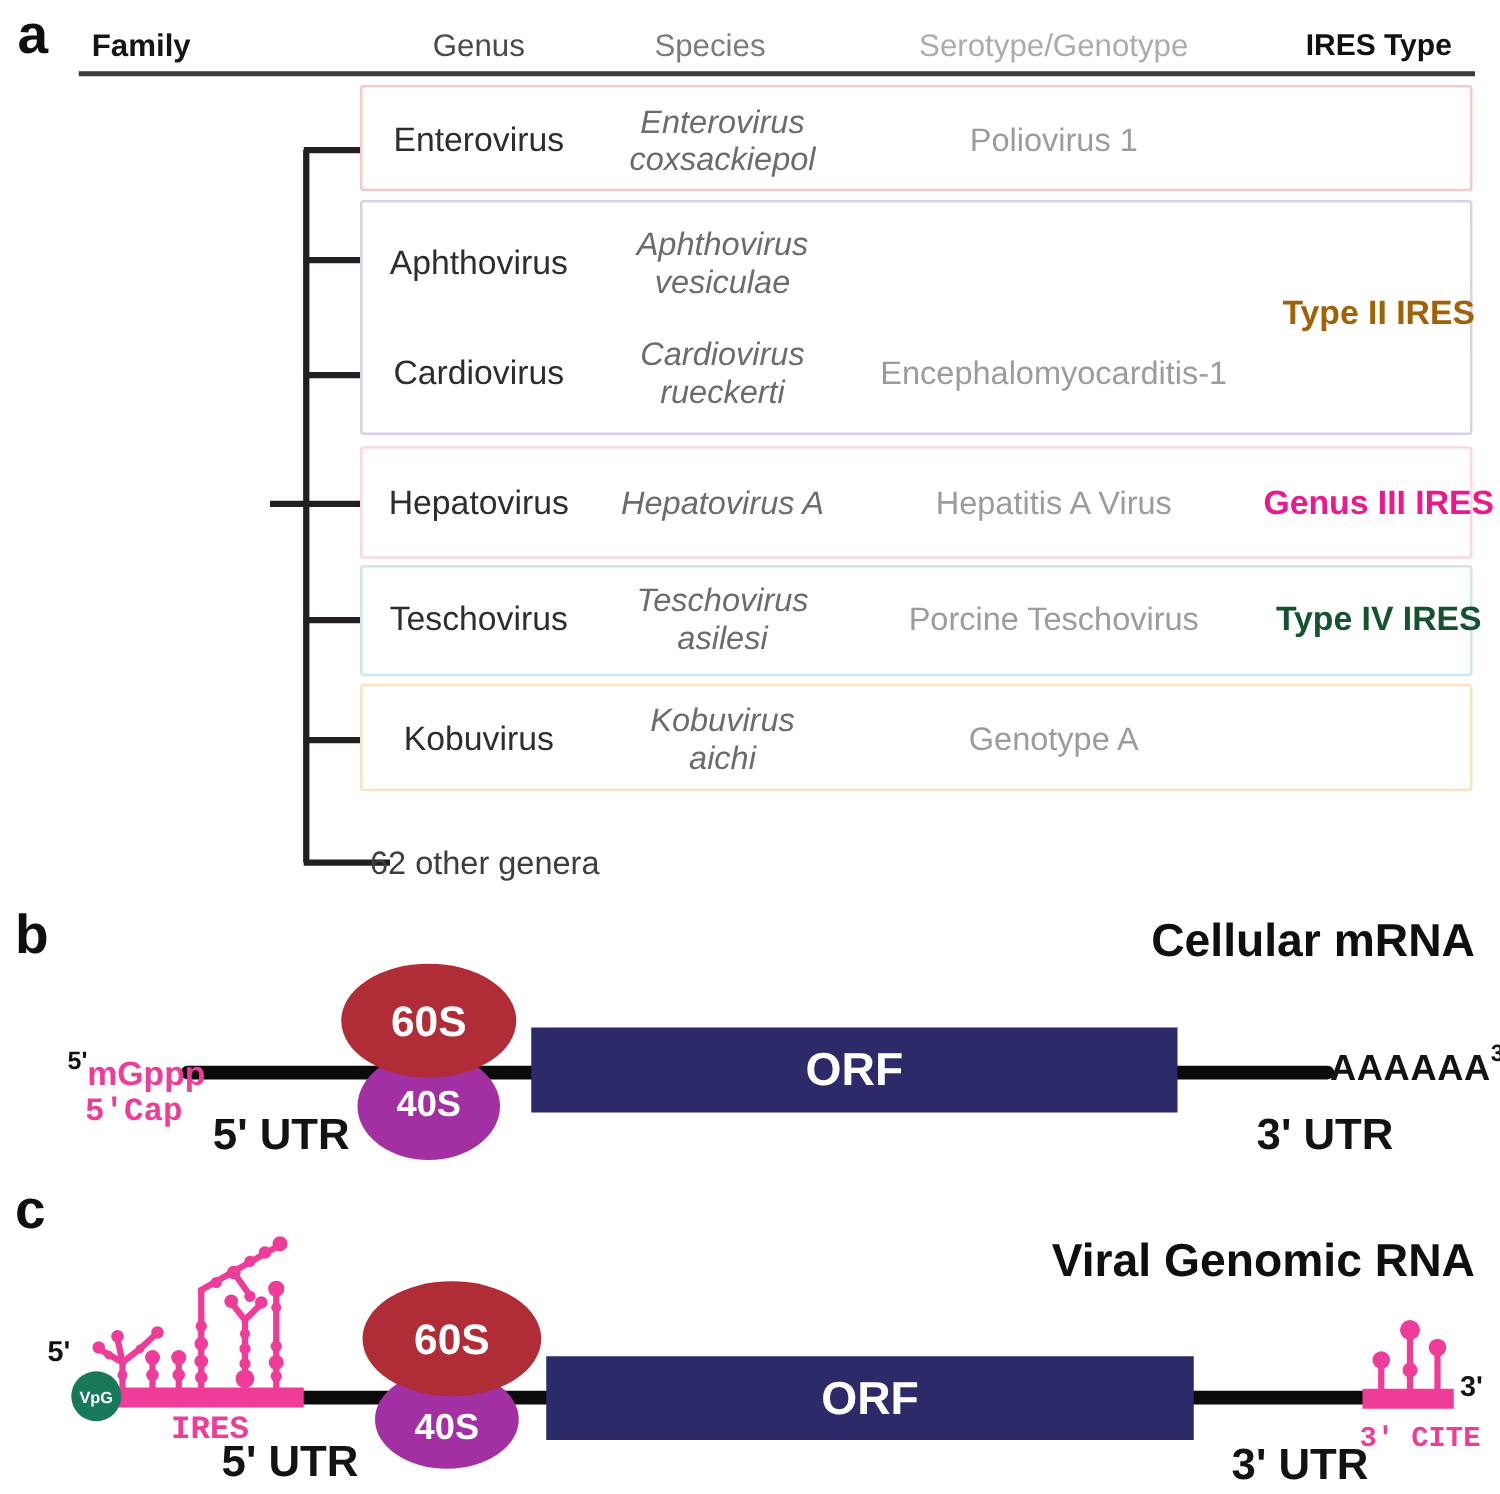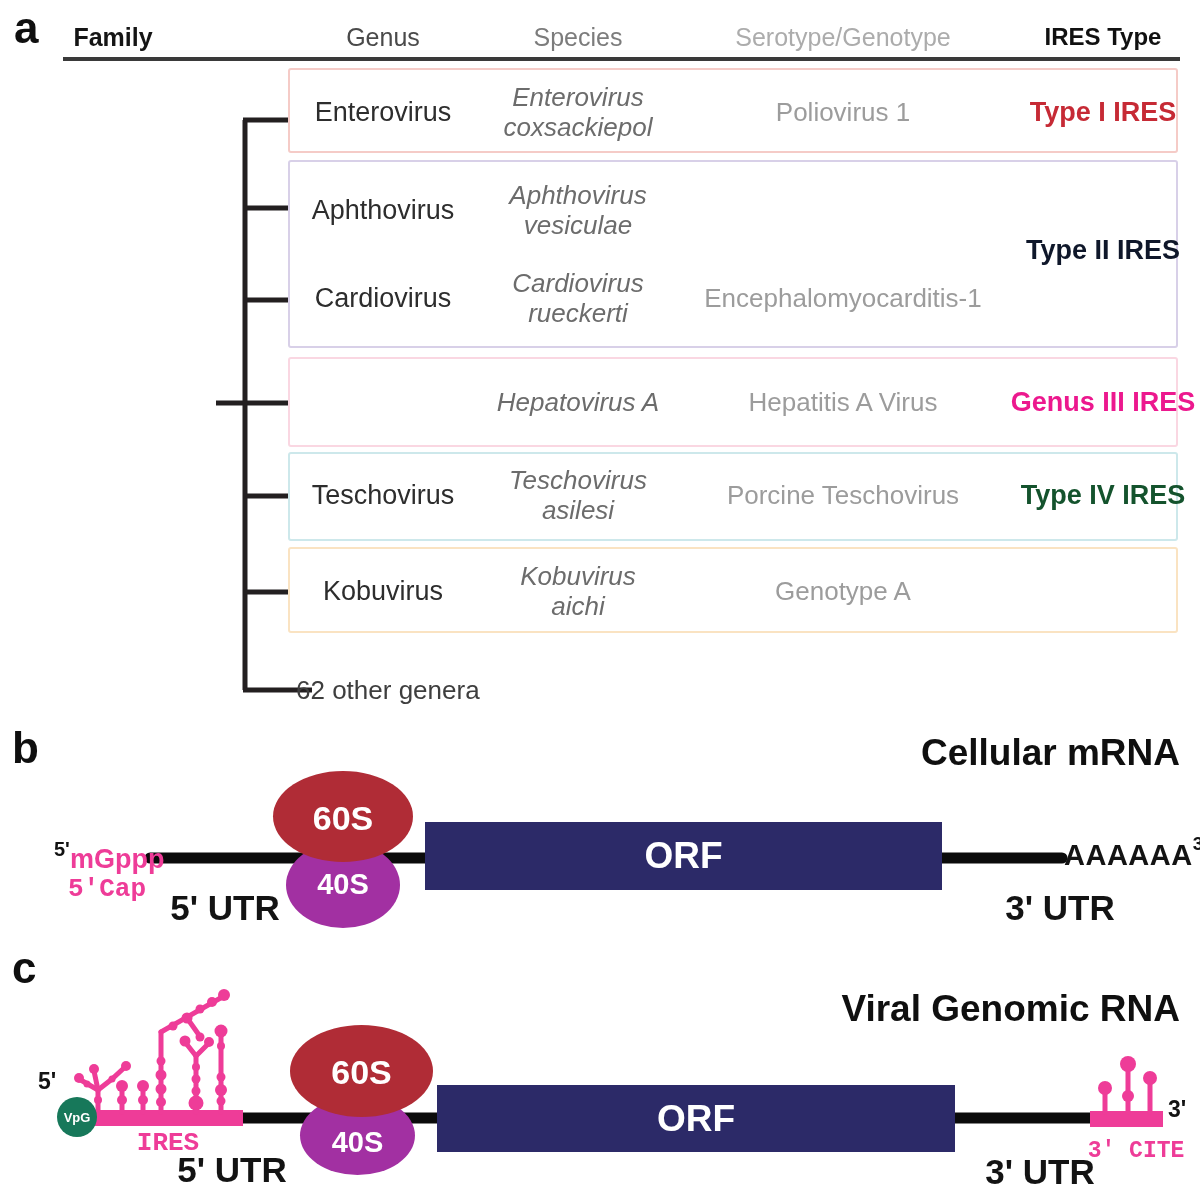--- a/index.html
+++ b/index.html
@@ -7,36 +7,36 @@
   .flexc{display:flex;align-items:center;justify-content:center;text-align:center;font-family:Liberation Mono, monospace;}
   svg.overlay{position:absolute;left:0;top:0;z-index:0;}
 
   
   .panel-label{position:absolute;font-size:44px;font-weight:bold;color:#0f0f0f;line-height:1;}
 
   
   .hdr{position:absolute;top:20px;height:34px;display:flex;align-items:center;justify-content:center;font-size:25px;}
   .hdr-family{left:58px;width:110px;font-weight:bold;color:#151515;}
   .hdr-genus{left:303px;width:160px;color:#4a4a4a;}
-  .hdr-species{left:498px;width:160px;color:#7c7c7c;}
+  .hdr-species{left:488px;width:160px;color:#7c7c7c;}
   .hdr-sero{left:718px;width:250px;color:#acacac;}
   .hdr-ires{left:1018px;width:170px;font-weight:bold;color:#111;font-size:24px;}
   .hdr-rule{position:absolute;left:63px;top:57px;width:1117px;height:4px;background:#3a3a3a;}
 
   .gbox{position:absolute;left:288px;width:886px;border:2px solid;border-radius:3px;z-index:1;background:transparent;}
   .gbox0{border-color:#F5CBC7;} .gbox1{border-color:#D8D0E8;} .gbox2{border-color:#FAD7E2;}
   .gbox3{border-color:#CDE8EB;} .gbox4{border-color:#FAE3C2;}
 
   .cell{position:absolute;display:flex;align-items:center;justify-content:center;text-align:center;z-index:2;}
   .genus{left:295px;width:176px;height:40px;font-size:27px;color:#2d2d2d;}
   .species{left:473px;width:210px;height:64px;flex-direction:column;font-style:italic;font-size:26px;line-height:30px;color:#6c6c6c;}
   .species span{display:block;}
   .sero{left:688px;width:310px;height:40px;font-size:26px;color:#9c9c9c;}
   .irestype{left:1008px;width:190px;height:40px;font-size:27px;font-weight:bold;}
-  .ires0{color:#C62A35;} .ires1{color:#0f172a;} .ires2{color:#EC188E;}
+  .ires0{color:#C62A35;} .ires1{color:#a16207;} .ires2{color:#EC188E;}
   .ires3{color:#14532d;} .ires4{color:#F7941E;}
 
   .family-name{left:36px;top:386px;width:178px;height:34px;font-size:28px;font-weight:bold;color:#141414;}
   .other-genera{left:296px;top:674px;height:32px;font-size:26px;color:#3e3e3e;display:flex;align-items:center;position:absolute;}
 
   
   .sec-title{position:absolute;height:46px;display:flex;align-items:center;justify-content:flex-end;font-size:37px;font-weight:bold;color:#0f0f0f;}
   .utr-label{position:absolute;height:40px;display:flex;align-items:center;justify-content:center;font-size:35px;font-weight:bold;color:#131313;}
   .sub60{position:absolute;background:#B02C36;border-radius:50%;z-index:3;}
   .sub40{position:absolute;background:#A230A2;border-radius:50%;z-index:2;}
@@ -165,36 +165,36 @@
   <div class="gbox gbox2" style="top:357px;height:86px;"></div>
   <div class="gbox gbox3" style="top:452px;height:85px;"></div>
   <div class="gbox gbox4" style="top:547px;height:82px;"></div>
 
   <div class="cell genus" style="top:92px;">Enterovirus</div>
   <div class="cell species" style="top:80px;">
     <span>Enterovirus</span>
       <span>coxsackiepol</span>
   </div>
   <div class="cell sero" style="top:92px;">Poliovirus 1</div>
-  <div class="cell irestype ires0" style="top:92px;">Type I IRES</div>
 
   <div class="cell genus" style="top:190px;">Aphthovirus</div>
   <div class="cell species" style="top:178px;">
     <span>Aphthovirus</span>
       <span>vesiculae</span>
   </div>
 
   <div class="cell genus" style="top:278px;">Cardiovirus</div>
   <div class="cell species" style="top:266px;">
     <span>Cardiovirus</span>
       <span>rueckerti</span>
   </div>
   <div class="cell sero" style="top:278px;">Encephalomyocarditis-1</div>
   <div class="cell irestype ires1" style="top:230px;">Type II IRES</div>
 
+  <div class="cell genus" style="top:382px;">Hepatovirus</div>
   <div class="cell species" style="top:370px;">
     <span>Hepatovirus A</span>
       <span></span>
   </div>
   <div class="cell sero" style="top:382px;">Hepatitis A Virus</div>
   <div class="cell irestype ires2" style="top:382px;">Genus III IRES</div>
 
   <div class="cell genus" style="top:475px;">Teschovirus</div>
   <div class="cell species" style="top:463px;">
     <span>Teschovirus</span>

